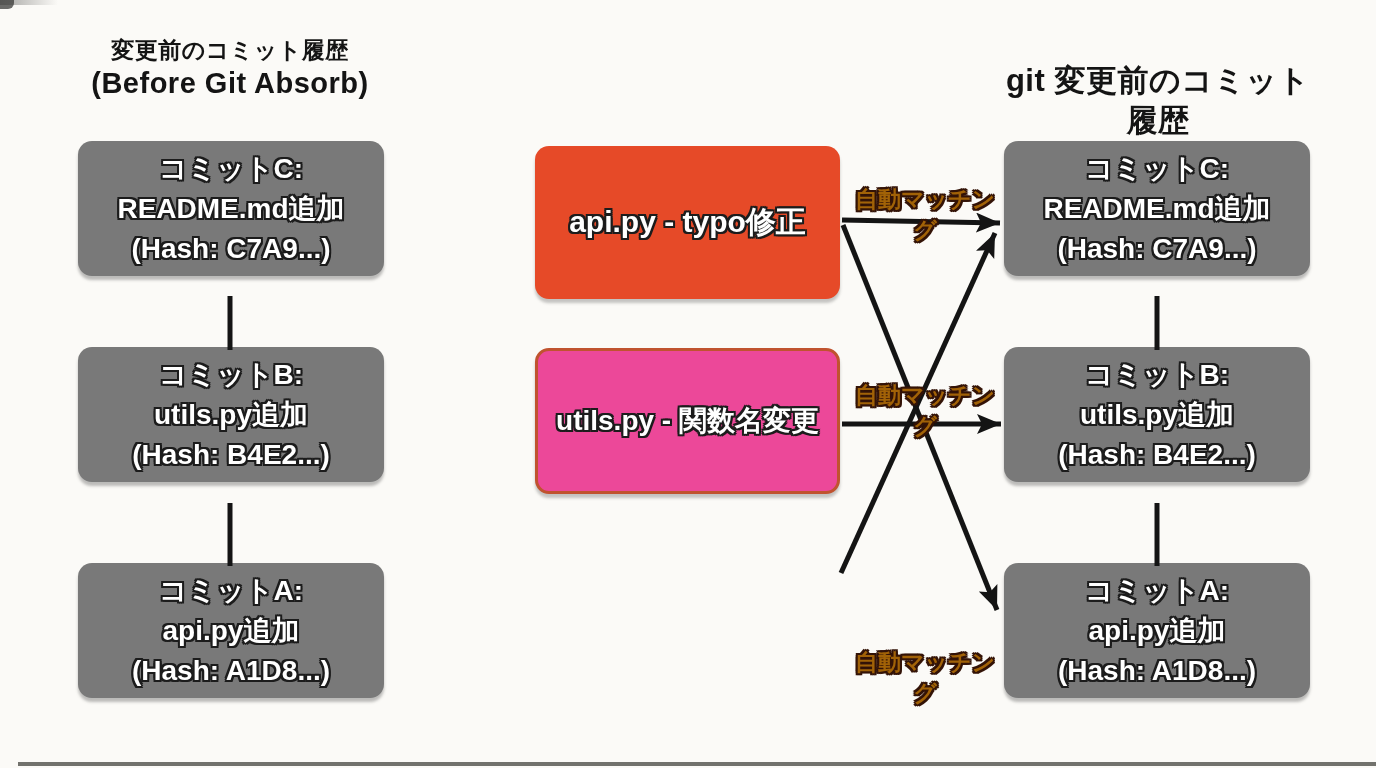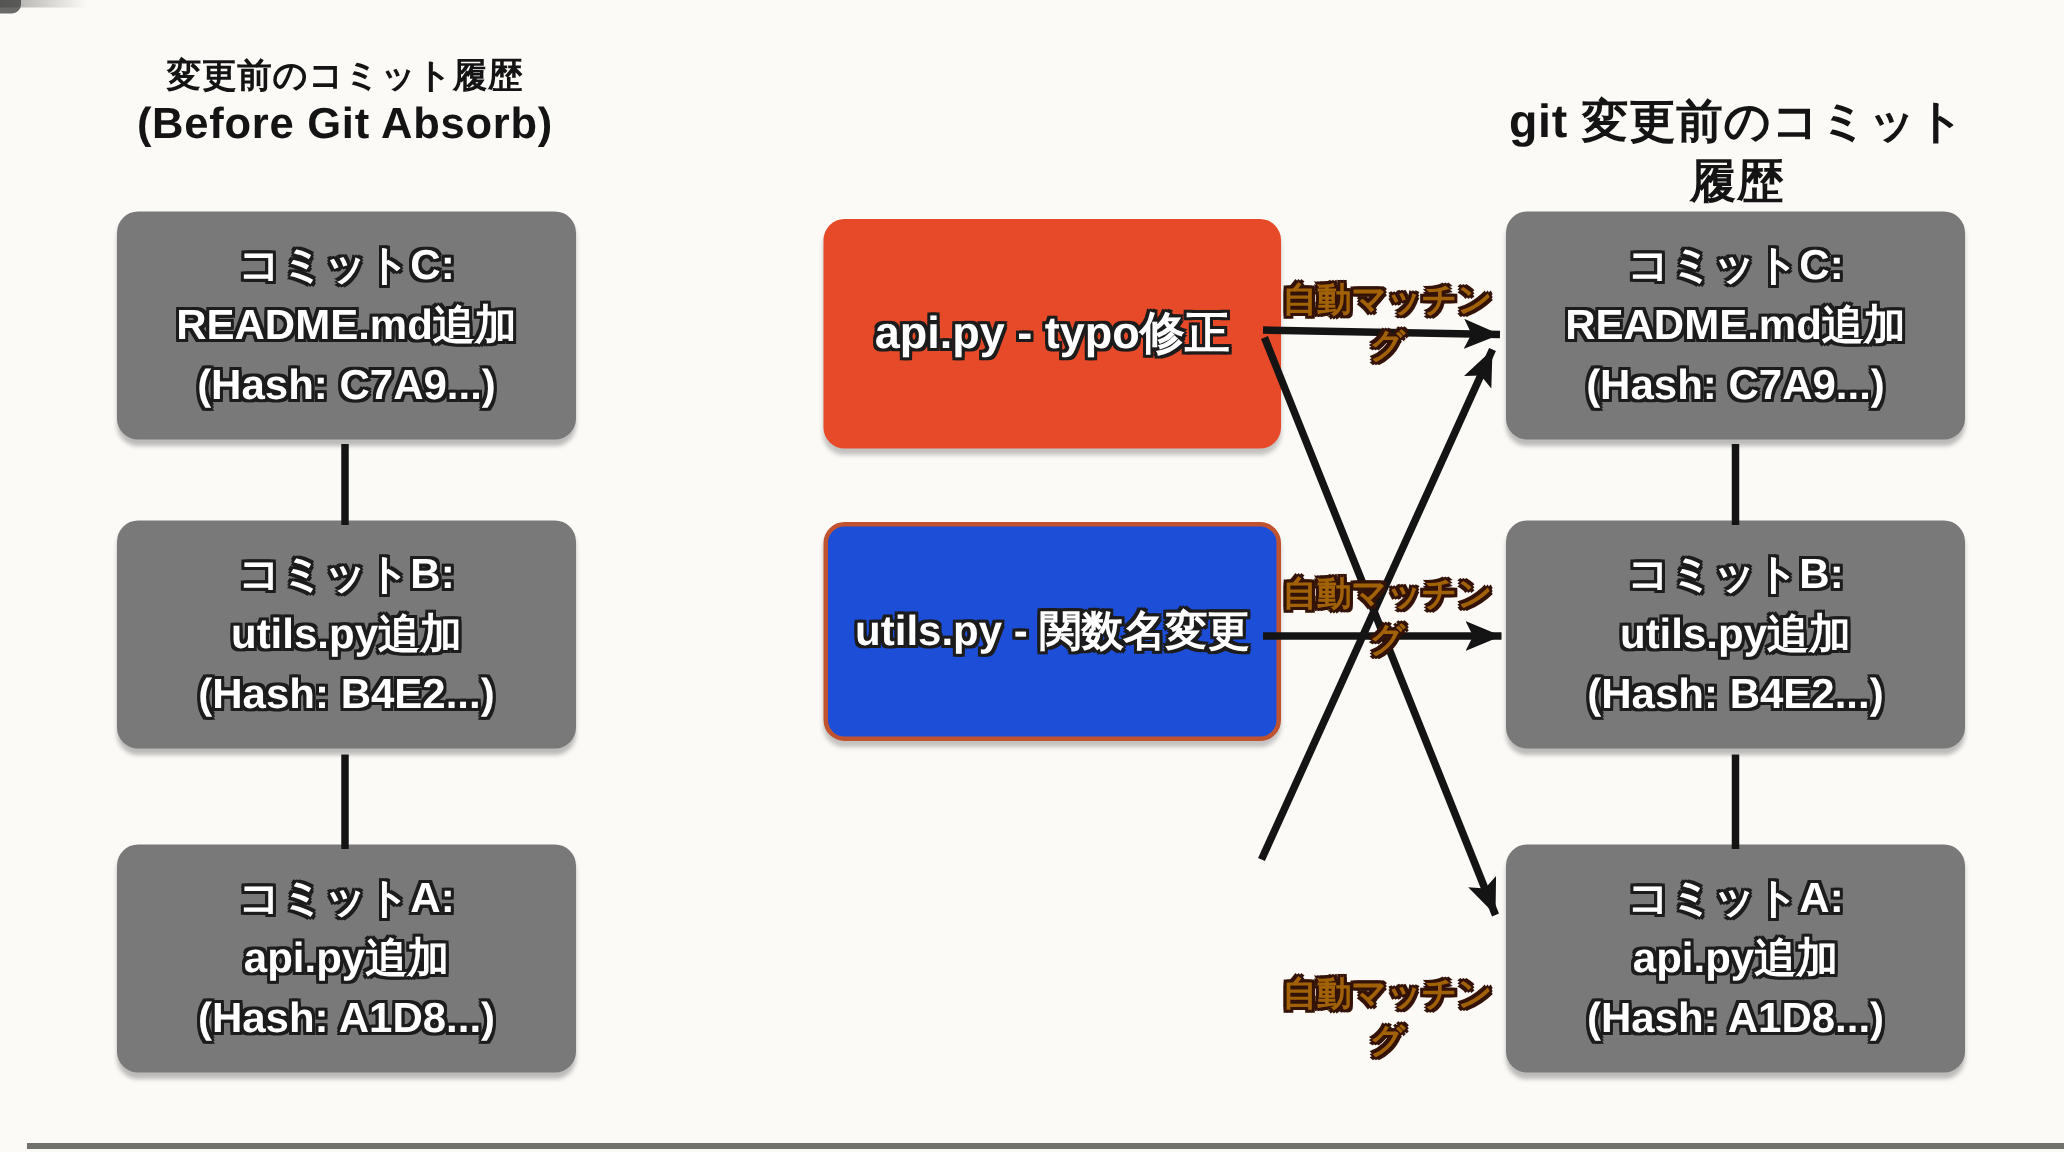--- a/index.html
+++ b/index.html
@@ -18,40 +18,39 @@
     pointer-events:none;z-index:5;
   }
   .overlay .link, .overlay .arrow{
     stroke:#141414;stroke-width:5;fill:none;
   }
   .col-title{
     position:absolute;text-align:center;color:#141414;
     font-weight:800;line-height:1.28;z-index:2;letter-spacing:.5px;
   }
   .commit-box{
-    position:absolute;width:306px;height:152px;
+    position:absolute;width:306px;height:135px;
     background:#797979;border-radius:14px;
     display:flex;flex-direction:column;justify-content:center;
     text-align:center;z-index:1;
     box-shadow:0 4px 3px rgba(70,70,70,.35);
   }
   .commit-line{
     color:#ffffff;font-size:28px;font-weight:700;line-height:40px;
     text-shadow:
       -2px -2px 0 #1c1c1c, 2px -2px 0 #1c1c1c,
       -2px  2px 0 #1c1c1c, 2px  2px 0 #1c1c1c,
       -2px  0   0 #1c1c1c, 2px  0   0 #1c1c1c,
        0   -2px 0 #1c1c1c, 0    2px 0 #1c1c1c;
   }
   .change-box{
     position:absolute;width:305px;border-radius:14px;
     display:flex;align-items:center;justify-content:center;
     text-align:center;z-index:1;
     box-shadow:0 4px 3px rgba(70,70,70,.3);
-    margin-left:14px;
   }
   .change-label{
     color:#ffffff;font-size:28px;font-weight:700;
     text-shadow:
       -2px -2px 0 #1c1c1c, 2px -2px 0 #1c1c1c,
       -2px  2px 0 #1c1c1c, 2px  2px 0 #1c1c1c,
       -2px  0   0 #1c1c1c, 2px  0   0 #1c1c1c,
        0   -2px 0 #1c1c1c, 0    2px 0 #1c1c1c;
   }
   .match-label{
@@ -116,21 +115,21 @@
   </div>
   <div class="commit-box" style="left:78px;top:563px;">
     <div class="commit-line">コミットA:</div>
     <div class="commit-line">api.py追加</div>
     <div class="commit-line">(Hash: A1D8...)</div>
   </div>
 
   <div class="change-box" style="left:535px;top:146px;height:153px;background:#E64A28;">
     <div class="change-label" style="font-size:30px;">api.py - typo修正</div>
   </div>
-  <div class="change-box" style="left:535px;top:348px;height:140px;background:#1d4ed8;border:3px solid #C0532F;width:299px;">
+  <div class="change-box" style="left:535px;top:348px;height:140px;background:#ec4899;border:3px solid #C0532F;width:299px;">
     <div class="change-label">utils.py - 関数名変更</div>
   </div>
 
   <div class="match-label" style="left:845px;top:184px;">自動マッチング</div>
   <div class="match-label" style="left:845px;top:380px;">自動マッチング</div>
   <div class="match-label" style="left:845px;top:647px;">自動マッチング</div>
 
   <div class="commit-box" style="left:1004px;top:141px;">
     <div class="commit-line">コミットC:</div>
     <div class="commit-line">README.md追加</div>

